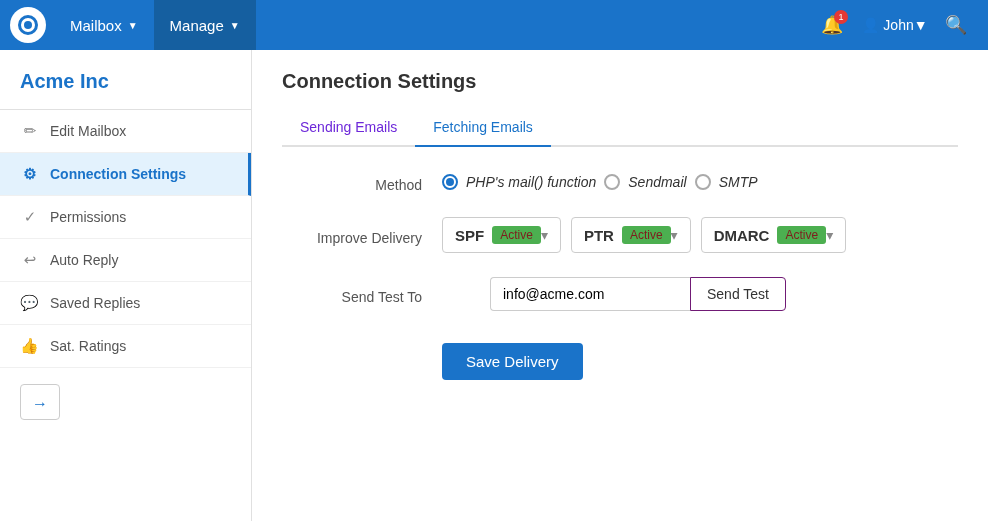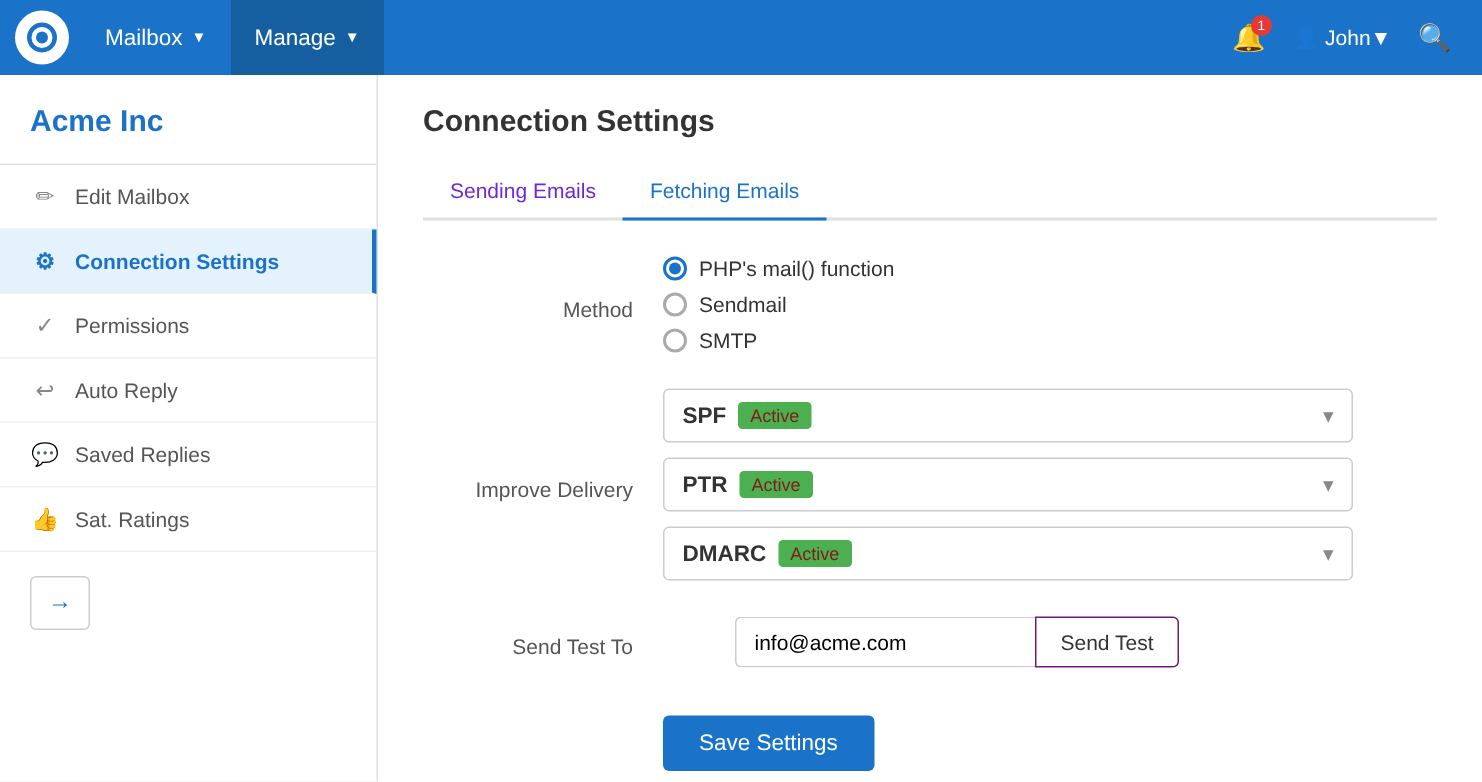--- a/index.html
+++ b/index.html
@@ -159,39 +159,39 @@
       text-align: right;
       padding-right: 20px;
       padding-top: 6px;
       color: #555;
       font-size: 14px;
       flex-shrink: 0;
     }
     .form-control { flex: 1; }
 
     
-    .radio-group { display: flex; flex-direction: column; gap: 8px; }
+    .radio-group { display: flex; flex-direction: row; gap: 8px; font-style: italic; }
     .radio-item { display: flex; align-items: center; gap: 8px; cursor: pointer; }
     .radio-circle {
       width: 16px; height: 16px;
       border: 2px solid #aaa;
       border-radius: 50%;
       display: flex; align-items: center; justify-content: center;
       flex-shrink: 0;
     }
     .radio-circle.selected { border-color: #1a73c9; }
     .radio-circle.selected::after {
       content: '';
       width: 8px; height: 8px;
       background: #1a73c9;
       border-radius: 50%;
     }
 
     
-    .dropdown-group { display: flex; flex-direction: column; gap: 10px; }
+    .dropdown-group { display: flex; flex-direction: row; gap: 10px; }
     .dropdown-row {
       display: flex;
       align-items: center;
       border: 1px solid #ccc;
       border-radius: 4px;
       padding: 8px 12px;
       background: white;
       cursor: pointer;
       max-width: 460px;
       justify-content: space-between;
@@ -373,19 +373,19 @@
             <span>Send Test</span>
           </button>
         </div>
       </div>
     </div>
 
     <div class="form-row">
       <div class="form-label"></div>
       <div class="form-control">
         <button class="save-btn">
-          <span>Save Settings</span>
+          <span>Save Delivery</span>
         </button>
       </div>
     </div>
 
   </main>
 </div>
 
 </body></html>

